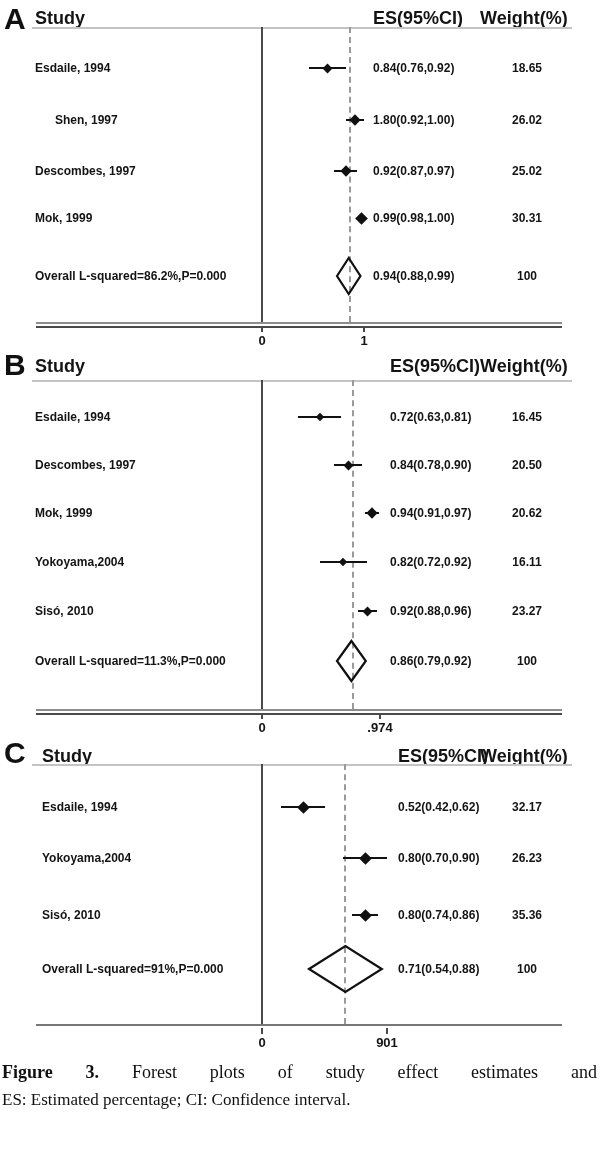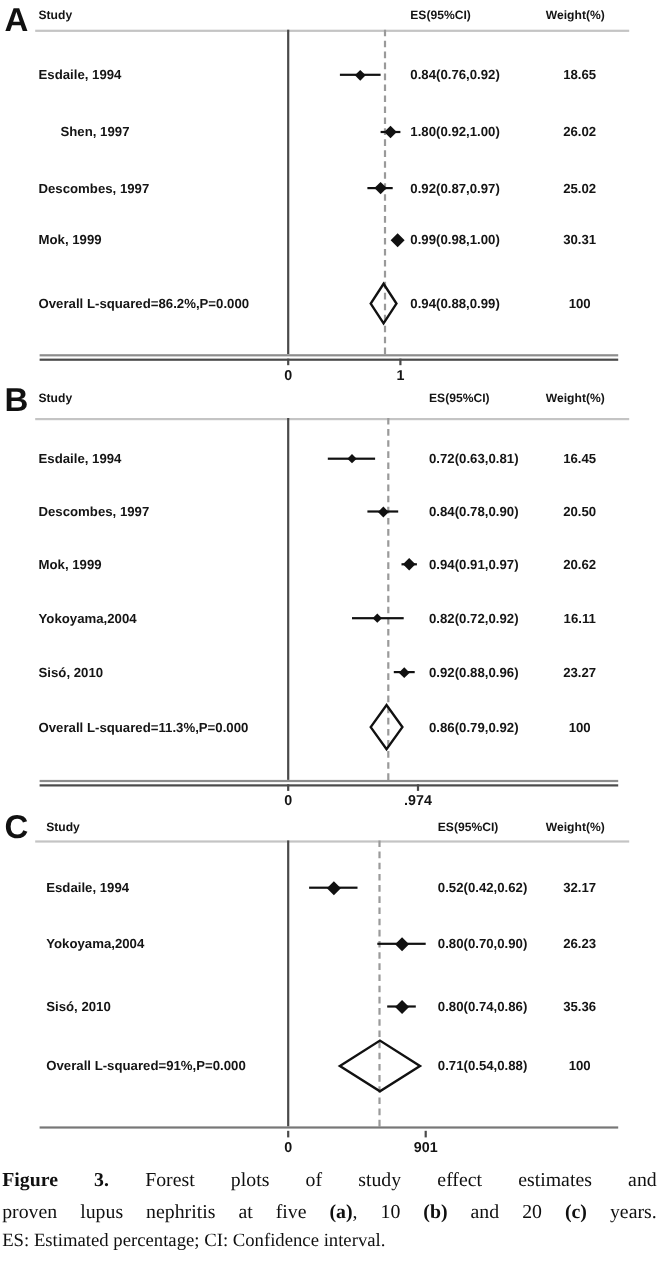--- a/index.html
+++ b/index.html
@@ -4,21 +4,21 @@
 <style>
   html,body{margin:0;padding:0;}
   body{
     width:600px;height:1161px;position:relative;background:#ffffff;
     font-family:"Liberation Sans","DejaVu Sans",sans-serif;color:#141414;
     overflow:hidden;
   }
   #figure{position:absolute;inset:0;}
   .abs{position:absolute;}
   .panel-letter{font-size:30px;font-weight:bold;color:#111;line-height:1;}
-  .colhead{font-size:11px;font-weight:bold;white-space:nowrap;}
+  .colhead{font-size:18px;font-weight:bold;white-space:nowrap;}
   .rowtext{font-size:12px;font-weight:bold;white-space:nowrap;transform:translateY(-50%);}
   .wbox{width:86px;text-align:center;}
   .hline{border-top:2px solid #c4c4c4;height:0;}
   .nullline{width:2px;background:#4a4a4a;}
   .dashline{width:0;border-left:2px dashed #9a9a9a;}
   .ciline{height:2px;background:#111;}
   .pt{background:#111;transform:rotate(45deg);}
   .axis-dbl{height:2px;border-top:2px solid #8d8d8d;border-bottom:2px solid #4a4a4a;}
   .axis-sgl{height:0;border-top:2px solid #777;}
   .tick{width:2px;height:6px;background:#4a4a4a;}
@@ -144,15 +144,14 @@
     <div class="abs rowtext wbox" style="left: 484px; top: 969px;">100</div>
     <div class="abs axis-sgl" style="left: 36px; width: 526px; top: 1024px;"></div>
     <div class="abs tick" style="left: 261px; top: 1028px;"></div>
     <div class="abs ticklab" style="left: 262px; top: 1035px;">0</div>
     <div class="abs tick" style="left: 386px; top: 1028px;"></div>
     <div class="abs ticklab" style="left: 387px; top: 1035px;">901</div>
   </div>
 
 <div class="caption">
   <div class="cap-line"><span class="b">Figure 3.</span><span> Forest plots of study effect estimates and</span></div>
-  <div class="cap-line"><span>proven lupus nephritis at five </span><span class="b">(a)</span><span>, 10 </span><span class="b">(b)</span><span> and 20 </span><span class="b">(c)</span><span> years.</span></div>
   <div class="cap-note">ES: Estimated percentage; CI: Confidence interval.</div>
 </div>
 
 </body></html>

